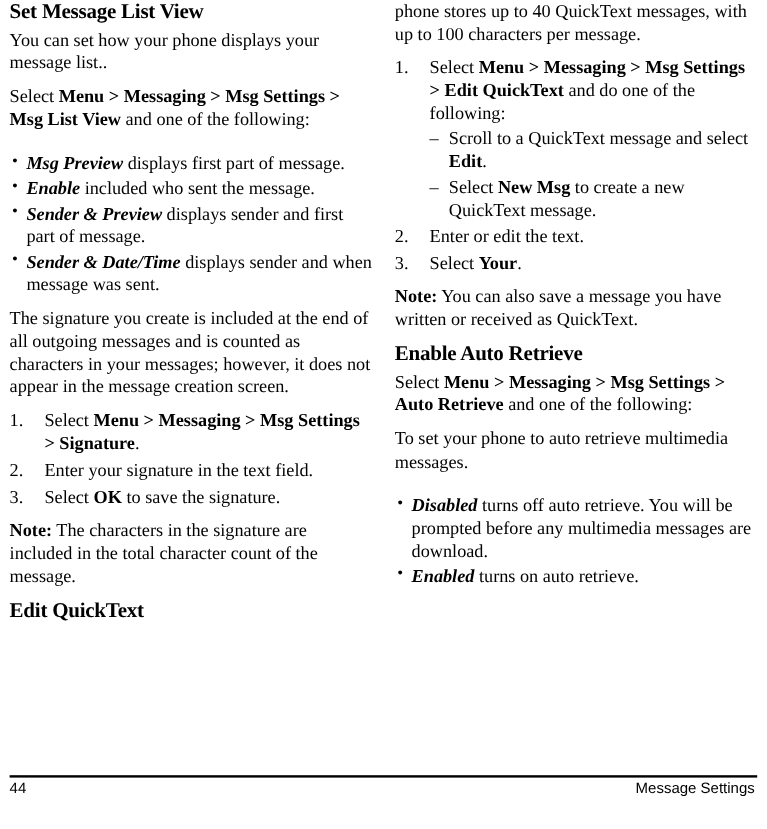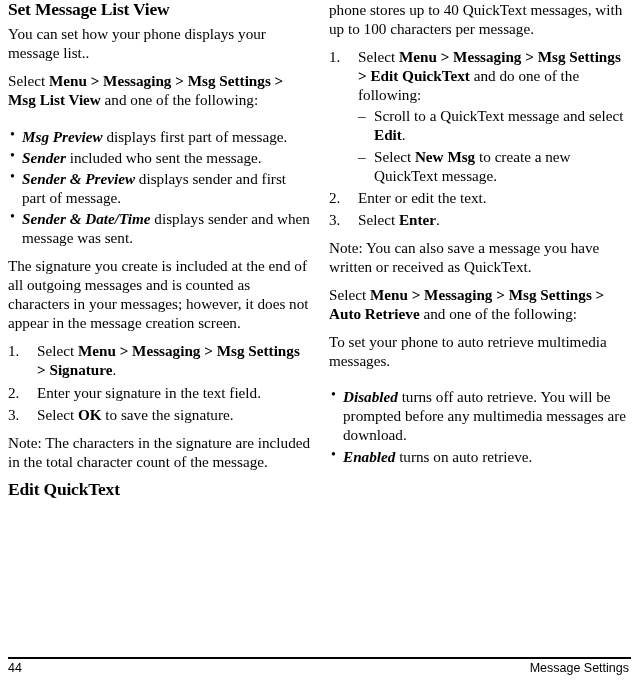--- a/index.html
+++ b/index.html
@@ -100,27 +100,27 @@
     font-size: 15.2px;
     line-height: 1.255;
     margin-bottom: 2px;
   }
   ul.dashes li:before {
     content: "\2013";
     position: absolute;
     left: 0;
     top: 0;
   }
-  .note-label { font-weight: normal; }
+  .note-label { font-weight: bold; }
 
   .footer {
     position: absolute;
     left: 8px;
     right: 8px;
-    bottom: 8px;
+    bottom: 19px;
     height: 26px;
   }
   .footer-rule {
     position: absolute;
     left: 0;
     right: 0;
     top: 0;
     height: 1.5px;
     background: #000;
   }
@@ -148,21 +148,21 @@
   <div class="columns">
 
     <div class="col left">
 
       <h2 class="section">Set Message List View</h2>
       <p class="body">You can set how your phone displays your message list..</p>
       <p class="body"><span>Select </span><span class="bold">Menu &gt; Messaging &gt; Msg Settings &gt; Msg List View</span><span> and one of the following:</span></p>
 
       <ul class="bullets">
         <li><span class="bolditalic">Msg Preview</span><span> displays first part of message.</span></li>
-        <li><span class="bolditalic">Sender</span><span> included who sent the message.</span></li>
+        <li><span class="bolditalic">Enable</span><span> included who sent the message.</span></li>
         <li><span class="bolditalic">Sender &amp; Preview</span><span> displays sender and first part of message.</span></li>
         <li><span class="bolditalic">Sender &amp; Date/Time</span><span> displays sender and when message was sent.</span></li>
       </ul>
 
       <p class="body">The signature you create is included at the end of all outgoing messages and is counted as characters in your messages; however, it does not appear in the message creation screen.</p>
 
       <ol class="steps">
         <li><span class="num">1.</span><span>Select </span><span class="bold">Menu &gt; Messaging &gt; Msg Settings &gt; Signature</span><span>.</span></li>
         <li><span class="num">2.</span><span>Enter your signature in the text field.</span><span class="bold"></span><span></span></li>
         <li><span class="num">3.</span><span>Select </span><span class="bold">OK</span><span> to save the signature.</span></li>
@@ -180,25 +180,26 @@
 
       <ol class="steps">
         <li>
           <span class="num">1.</span><span>Select </span><span class="bold">Menu &gt; Messaging &gt; Msg Settings &gt; Edit QuickText</span><span> and do one of the following:</span>
           <ul class="dashes">
             <li><span>Scroll to a QuickText message and select </span><span class="bold">Edit</span><span>.</span></li>
             <li><span>Select </span><span class="bold">New Msg</span><span> to create a new QuickText message.</span></li>
           </ul>
         </li>
         <li><span class="num">2.</span><span>Enter or edit the text.</span><span class="bold"></span><span></span></li>
-        <li><span class="num">3.</span><span>Select </span><span class="bold">Enter</span><span>.</span></li>
+        <li><span class="num">3.</span><span>Select </span><span class="bold">Your</span><span>.</span></li>
       </ol>
 
       <p class="body"><span class="note-label">Note:</span><span> You can also save a message you have written or received as QuickText.</span></p>
 
+      <h2 class="section">Enable Auto Retrieve</h2>
       <p class="body"><span>Select </span><span class="bold">Menu &gt; Messaging &gt; Msg Settings &gt; Auto Retrieve</span><span> and one of the following:</span></p>
       <p class="body">To set your phone to auto retrieve multimedia messages.</p>
 
       <ul class="bullets">
         <li><span class="bolditalic">Disabled</span><span> turns off auto retrieve. You will be prompted before any multimedia messages are download.</span></li>
         <li><span class="bolditalic">Enabled</span><span> turns on auto retrieve.</span></li>
       </ul>
 
     </div>
   </div>

